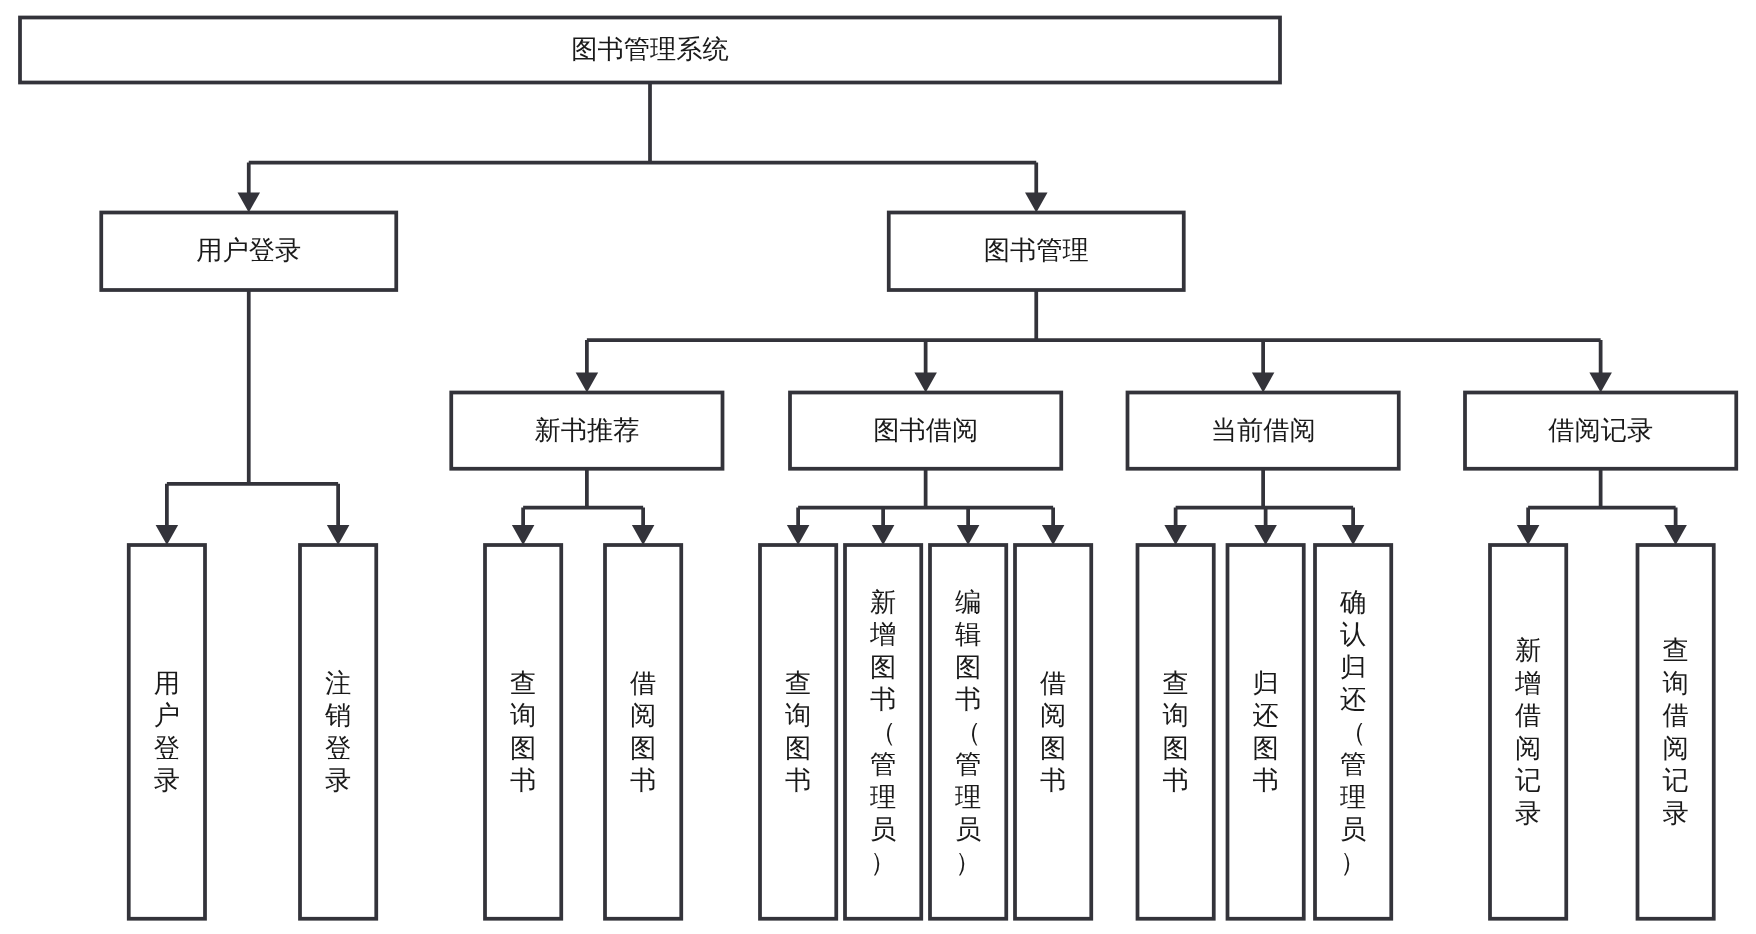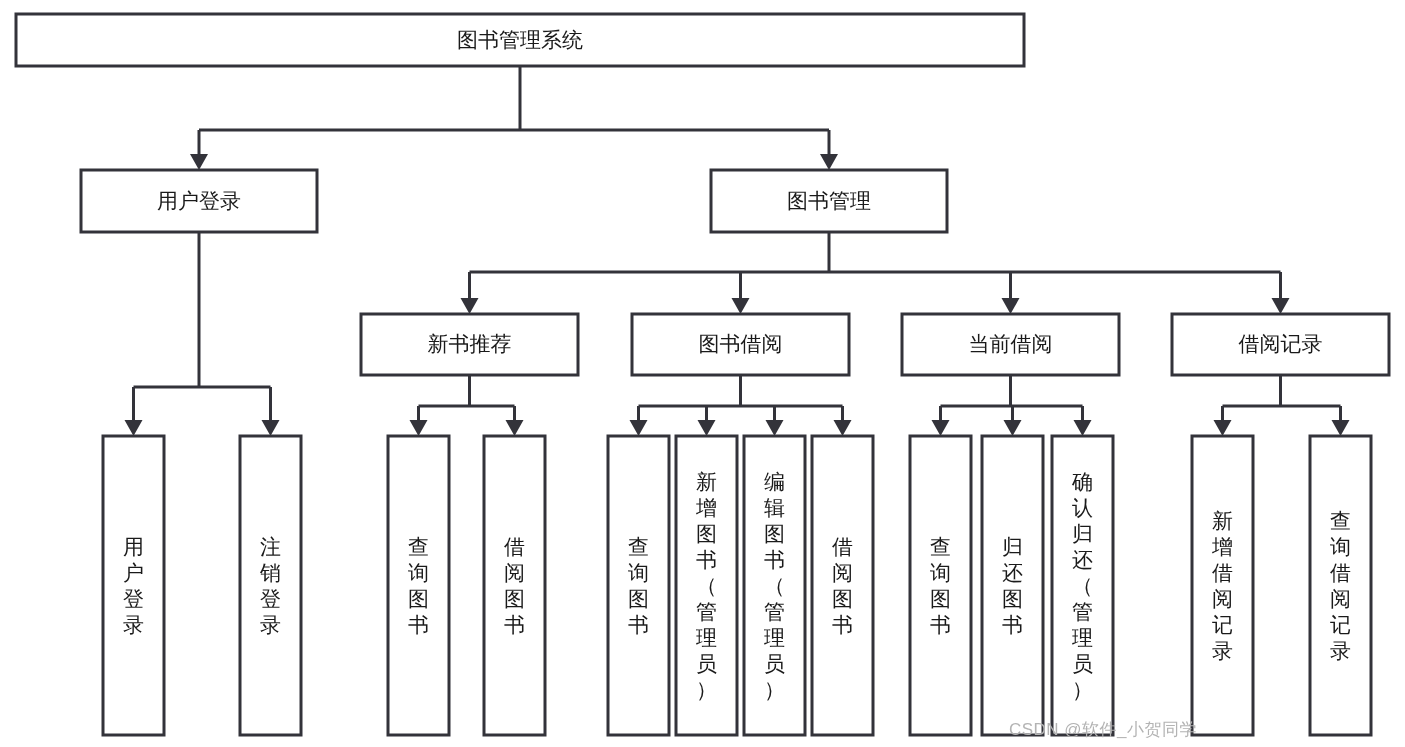--- a/index.html
+++ b/index.html
@@ -205,15 +205,14 @@
           <rect x="1192" y="436" width="61" height="299" class="node-rect"></rect>
           <text x="1222.5" class="node-label-v"><tspan x="1222.5" y="527.5">新</tspan><tspan x="1222.5" y="553.5">增</tspan><tspan x="1222.5" y="579.5">借</tspan><tspan x="1222.5" y="605.5">阅</tspan><tspan x="1222.5" y="631.5">记</tspan><tspan x="1222.5" y="657.5">录</tspan></text>
         </g>
         <g>
           <rect x="1310" y="436" width="61" height="299" class="node-rect"></rect>
           <text x="1340.5" class="node-label-v"><tspan x="1340.5" y="527.5">查</tspan><tspan x="1340.5" y="553.5">询</tspan><tspan x="1340.5" y="579.5">借</tspan><tspan x="1340.5" y="605.5">阅</tspan><tspan x="1340.5" y="631.5">记</tspan><tspan x="1340.5" y="657.5">录</tspan></text>
         </g>
       </g>
   </svg>
 
-  <div class="watermark">CSDN @软件_小贺同学</div>
 
 </div>
 
 </body></html>

